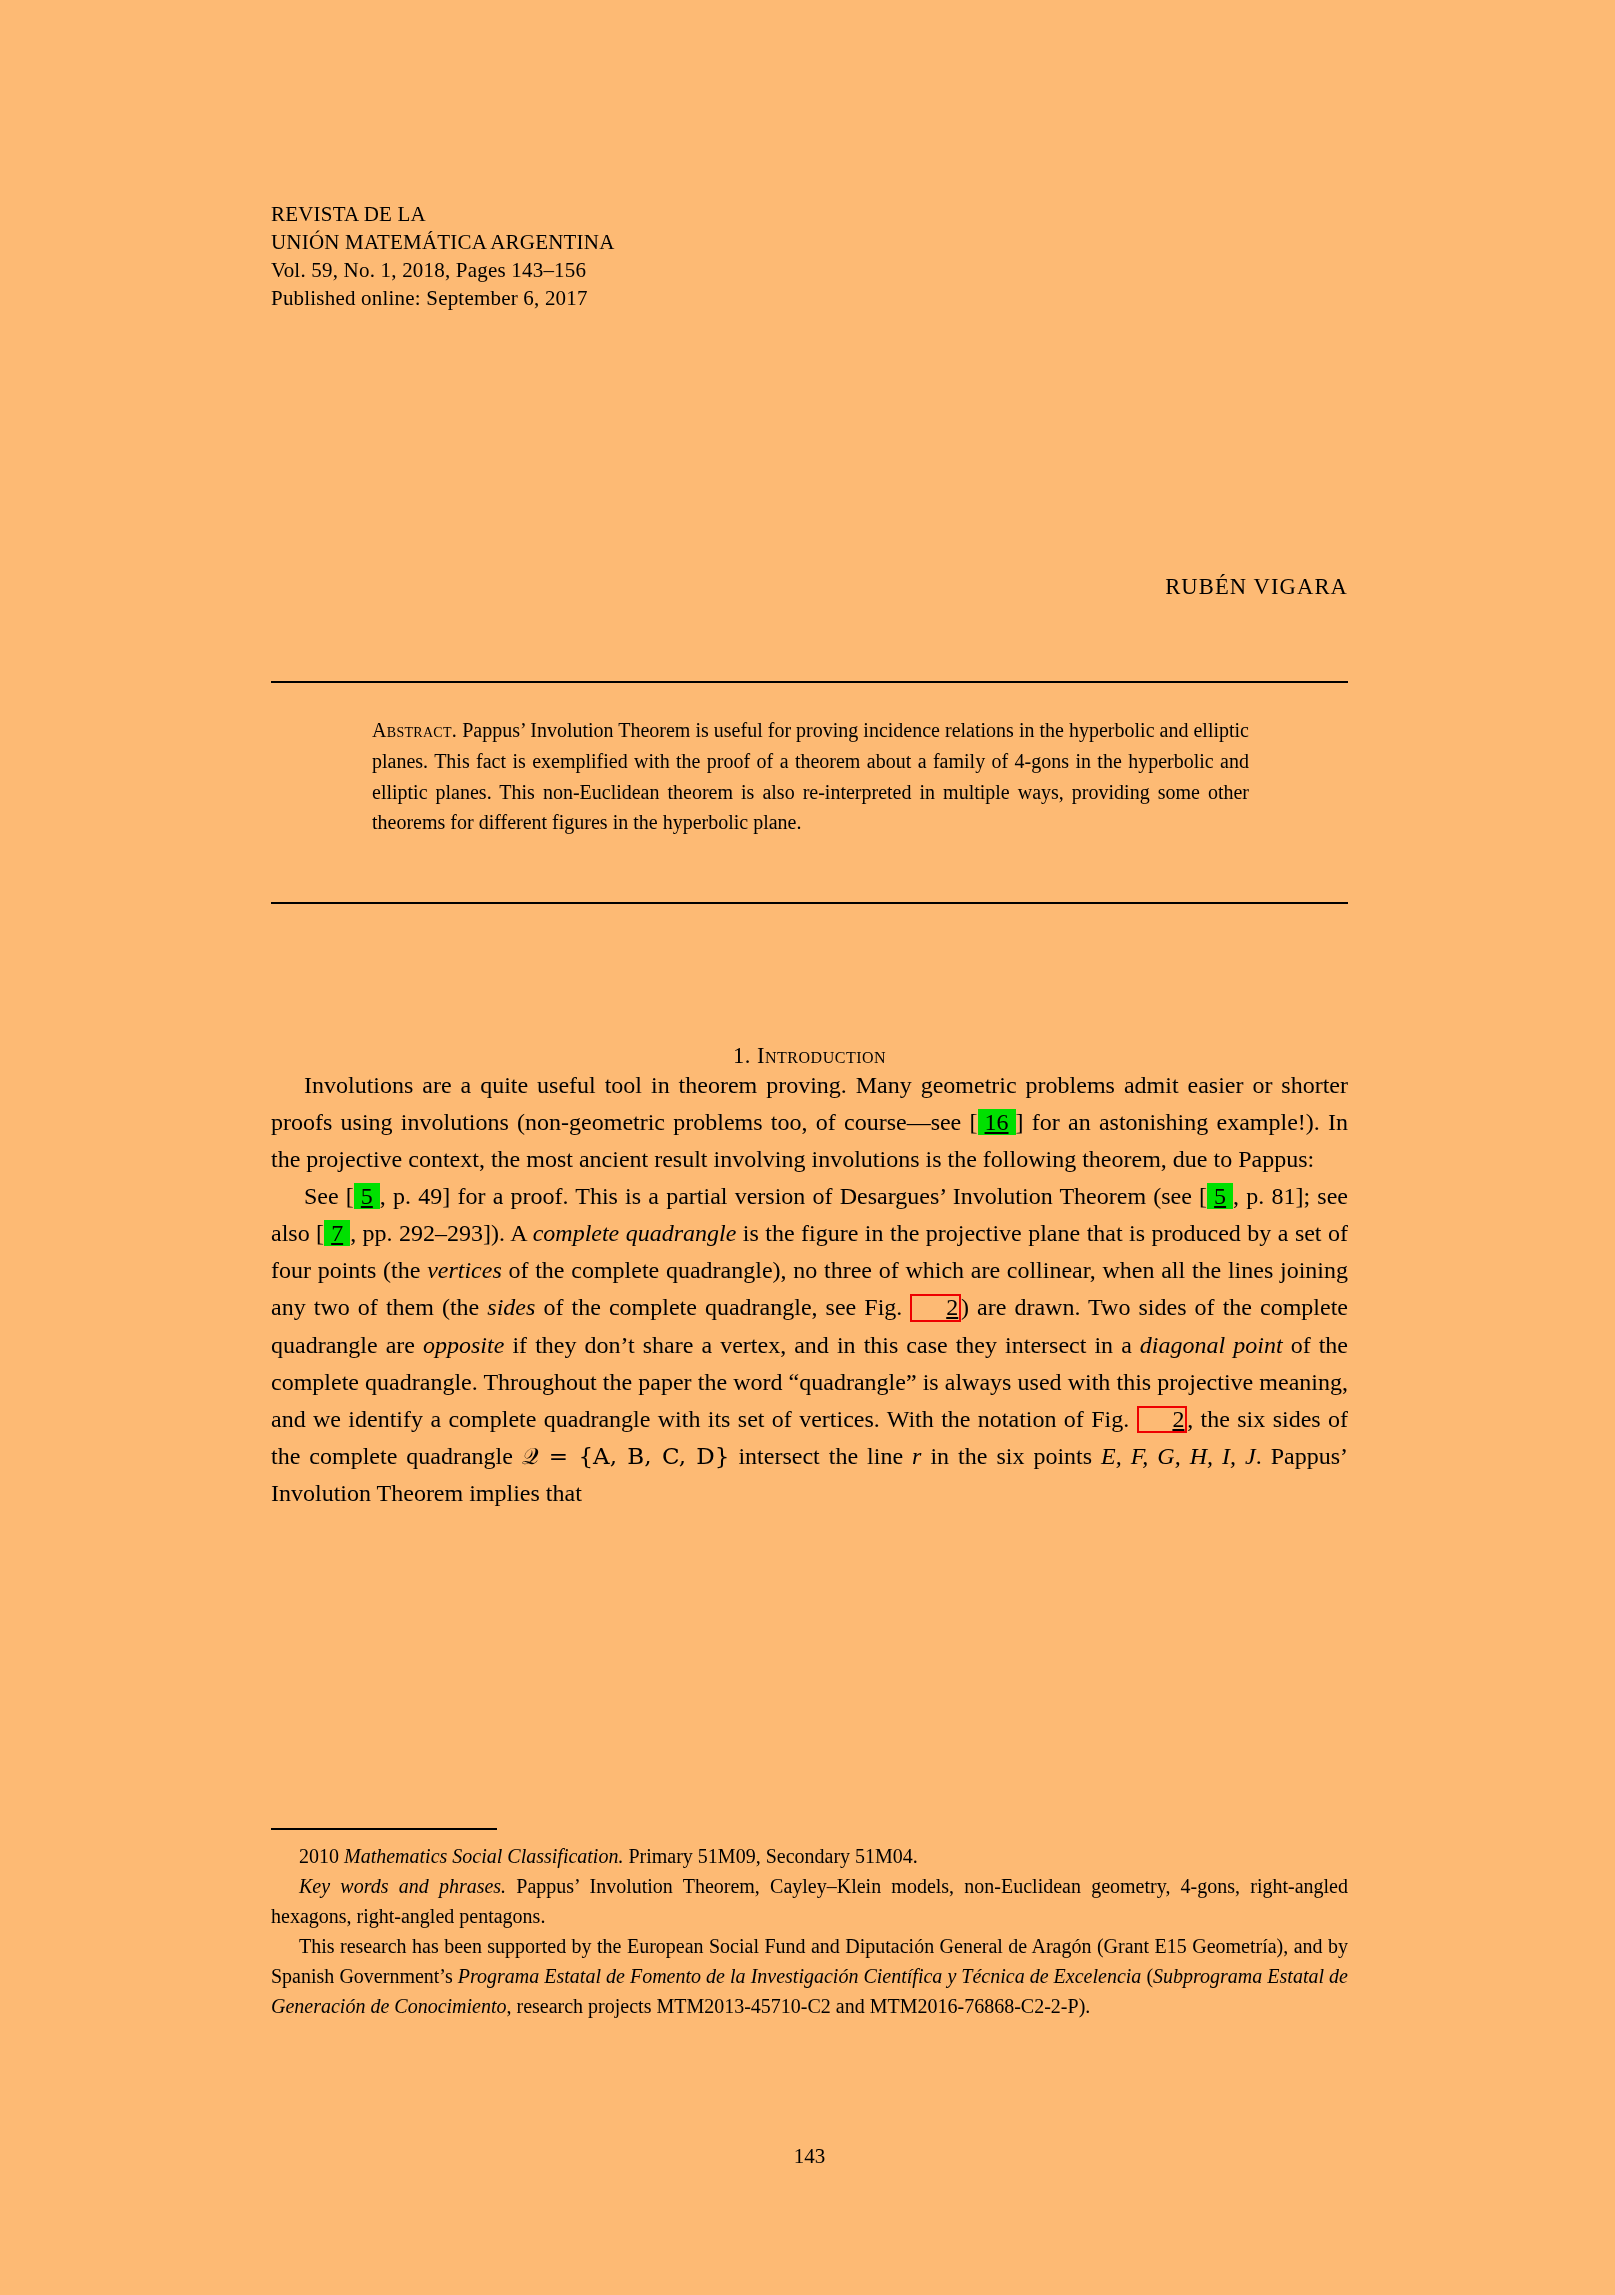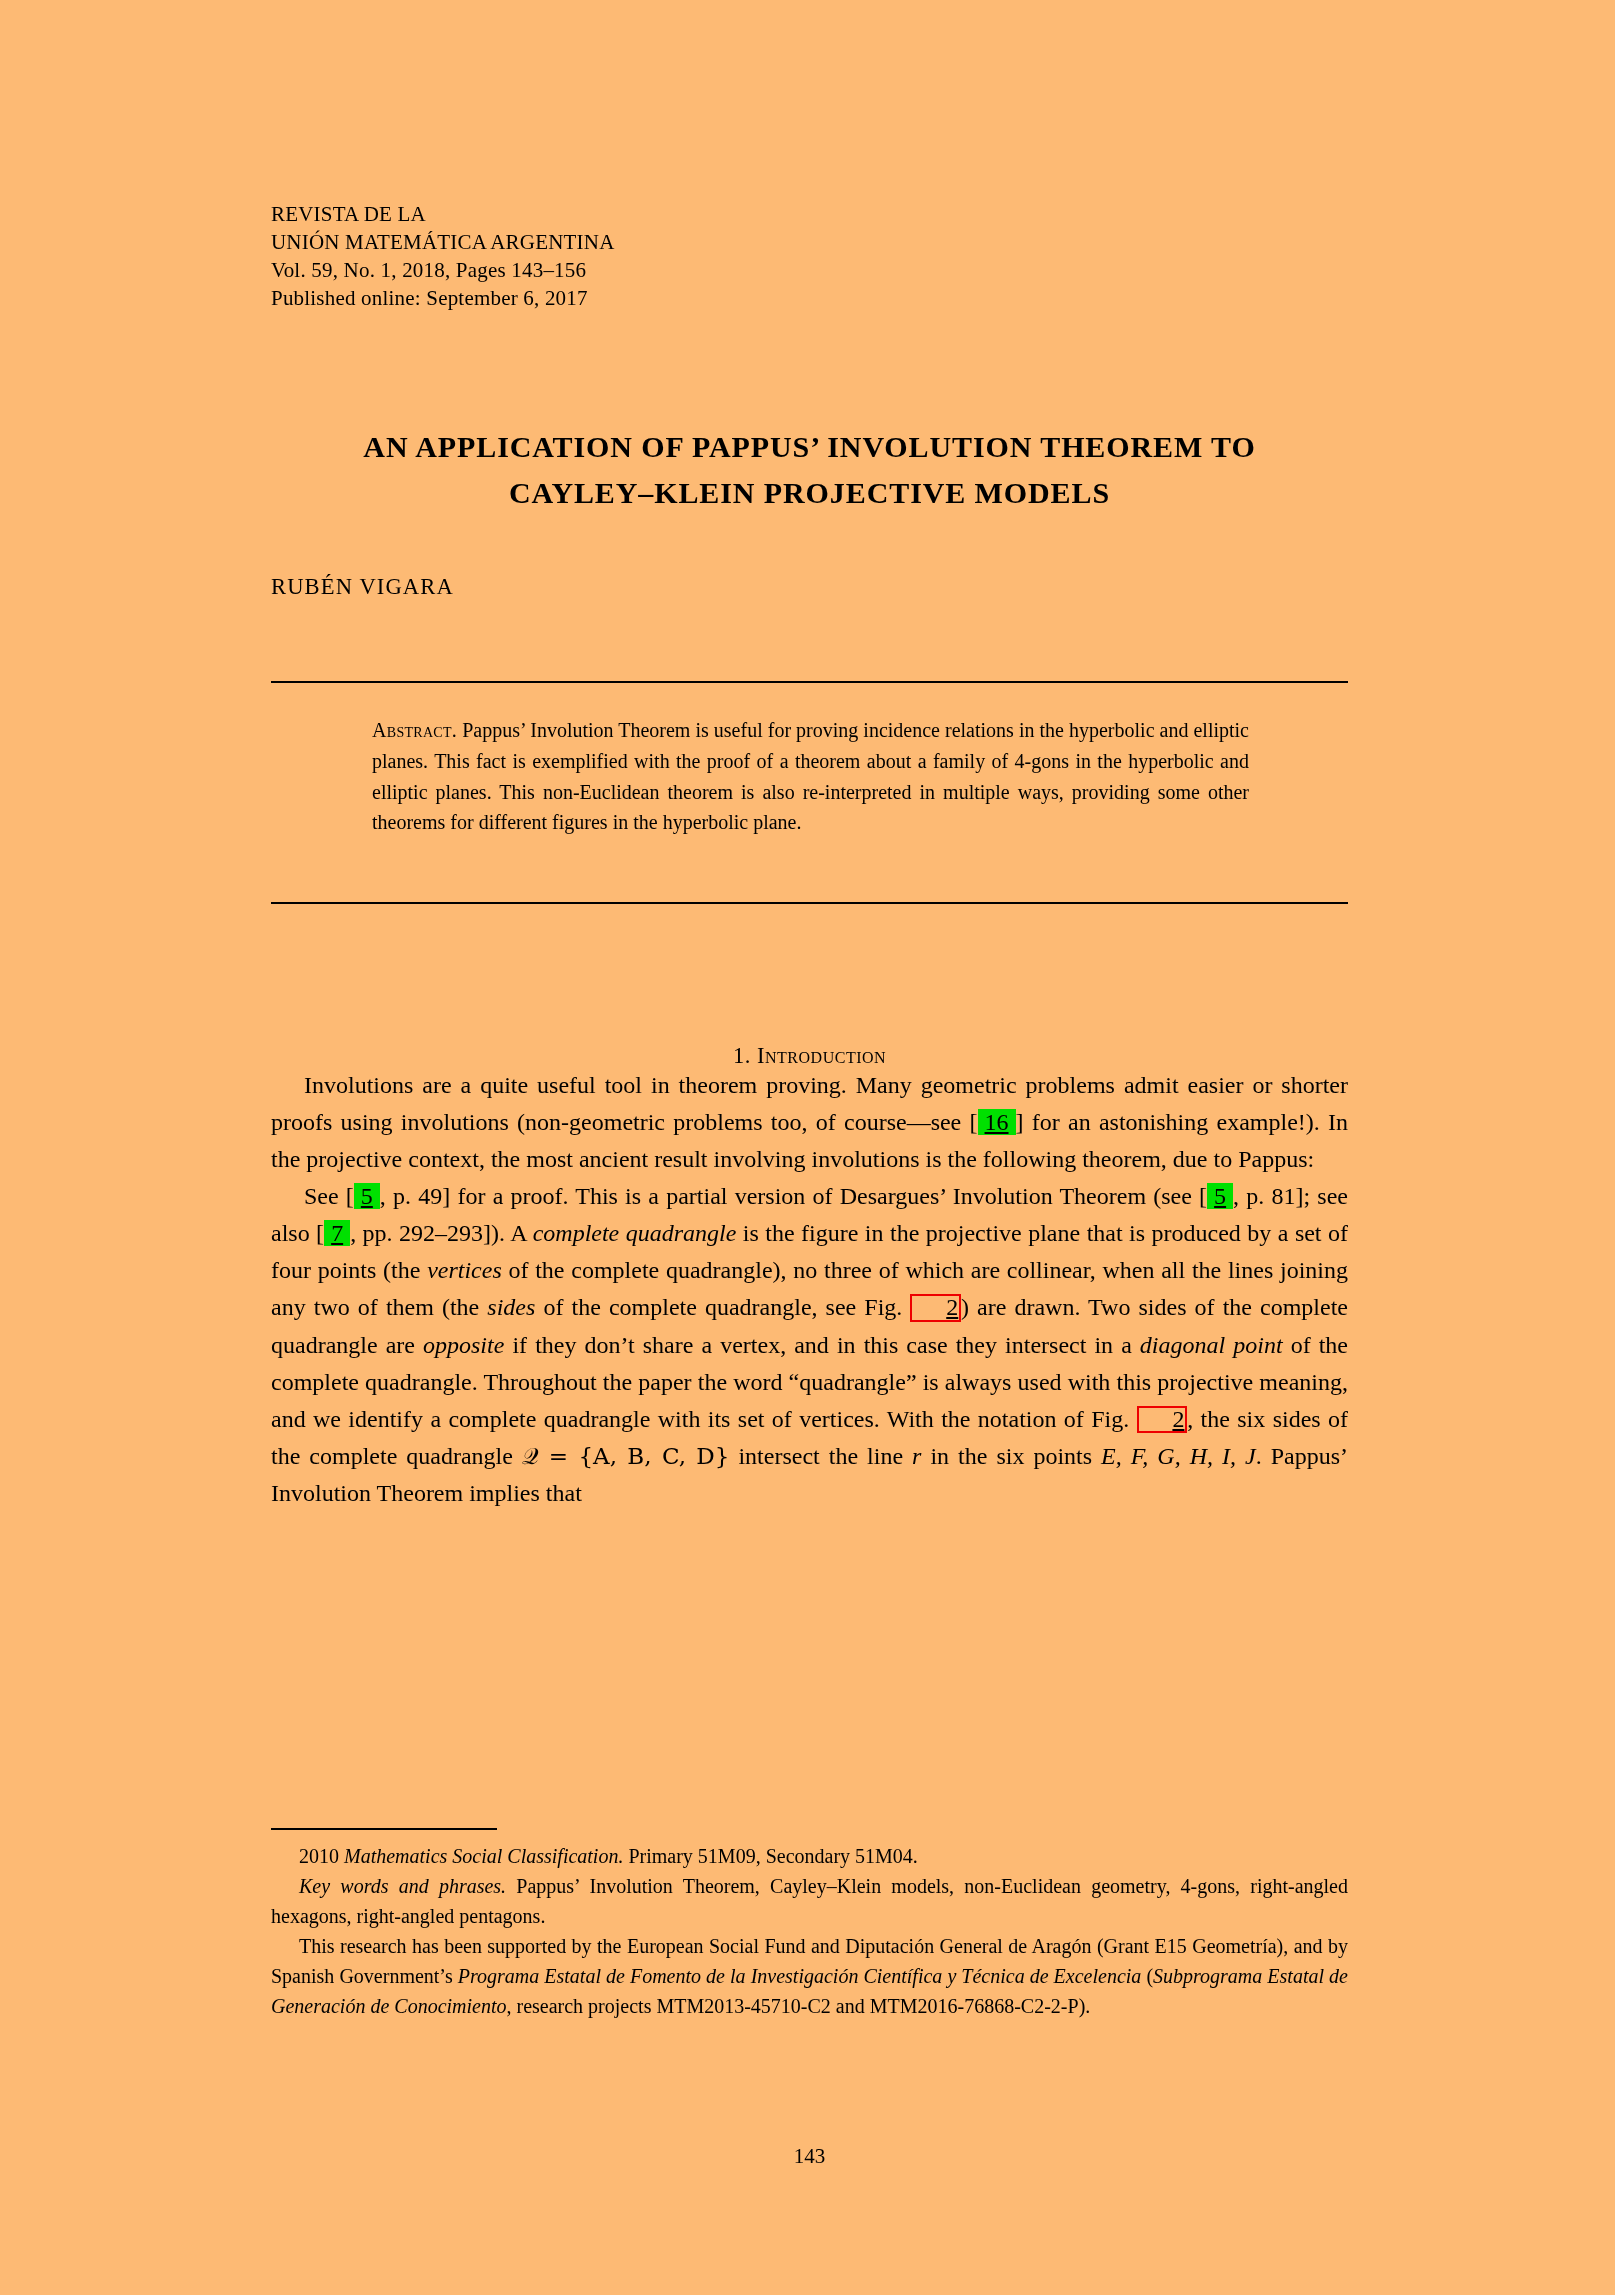--- a/index.html
+++ b/index.html
@@ -43,21 +43,21 @@
     line-height: 1.52;
     letter-spacing: 0.9px;
   }
 
   
   .author {
     position: absolute;
     left: 271px;
     top: 574px;
     width: 1077px;
-    text-align: left;
+    text-align: right;
     font-size: 22.6px;
     letter-spacing: 1.1px;
   }
 
   
   .rule {
     position: absolute;
     left: 271px;
     width: 1077px;
     height: 1.6px;
@@ -178,24 +178,20 @@
 
 <div class="page">
 
   <div class="masthead">
     <div>REVISTA DE LA</div>
     <div>UNIÓN MATEMÁTICA ARGENTINA</div>
     <div>Vol. 59, No. 1, 2018, Pages 143–156</div>
     <div>Published online: September 6, 2017</div>
   </div>
 
-  <div class="title">
-    <div>AN APPLICATION OF PAPPUS’ INVOLUTION THEOREM TO</div>
-    <div>CAYLEY–KLEIN PROJECTIVE MODELS</div>
-  </div>
 
   <div class="author">RUBÉN VIGARA</div>
 
   <div class="rule rule-top"></div>
 
   <div class="abstract">
     <span class="smallcaps">Abstract.</span>
     <span>Pappus’ Involution Theorem is useful for proving incidence relations in the hyperbolic and elliptic planes. This fact is exemplified with the proof of a theorem about a family of 4-gons in the hyperbolic and elliptic planes. This non-Euclidean theorem is also re-interpreted in multiple ways, providing some other theorems for different figures in the hyperbolic plane.</span>
   </div>
 

